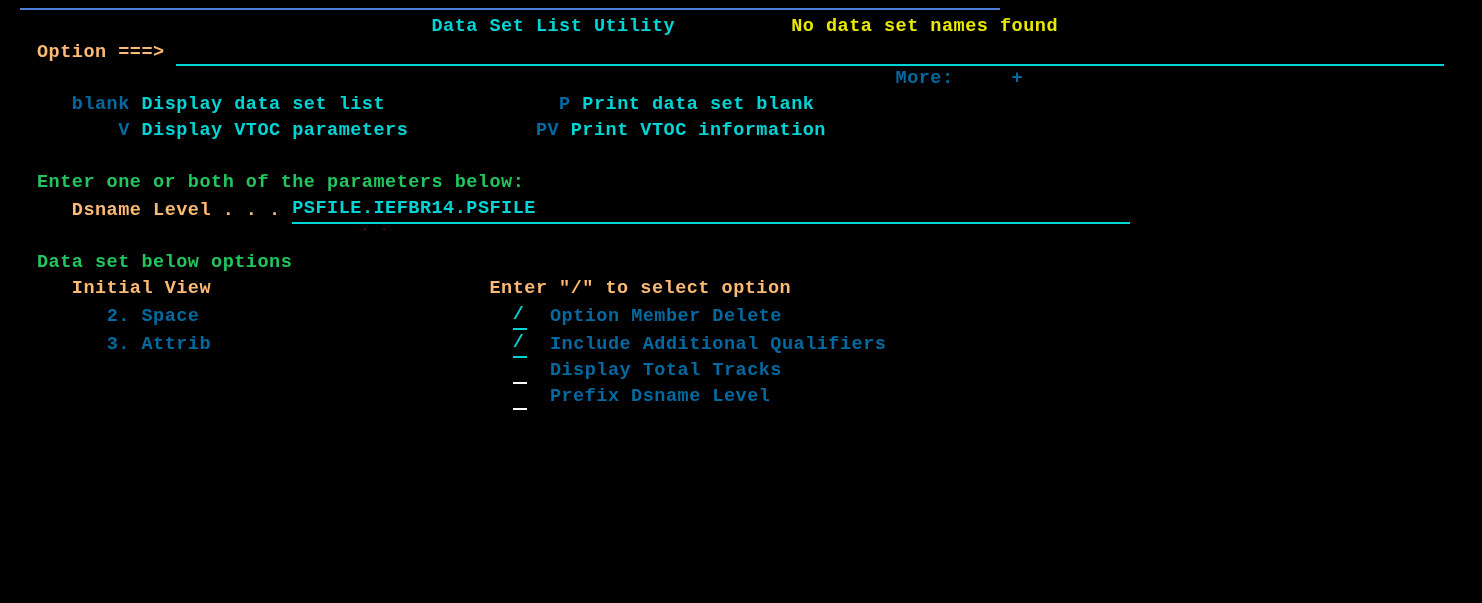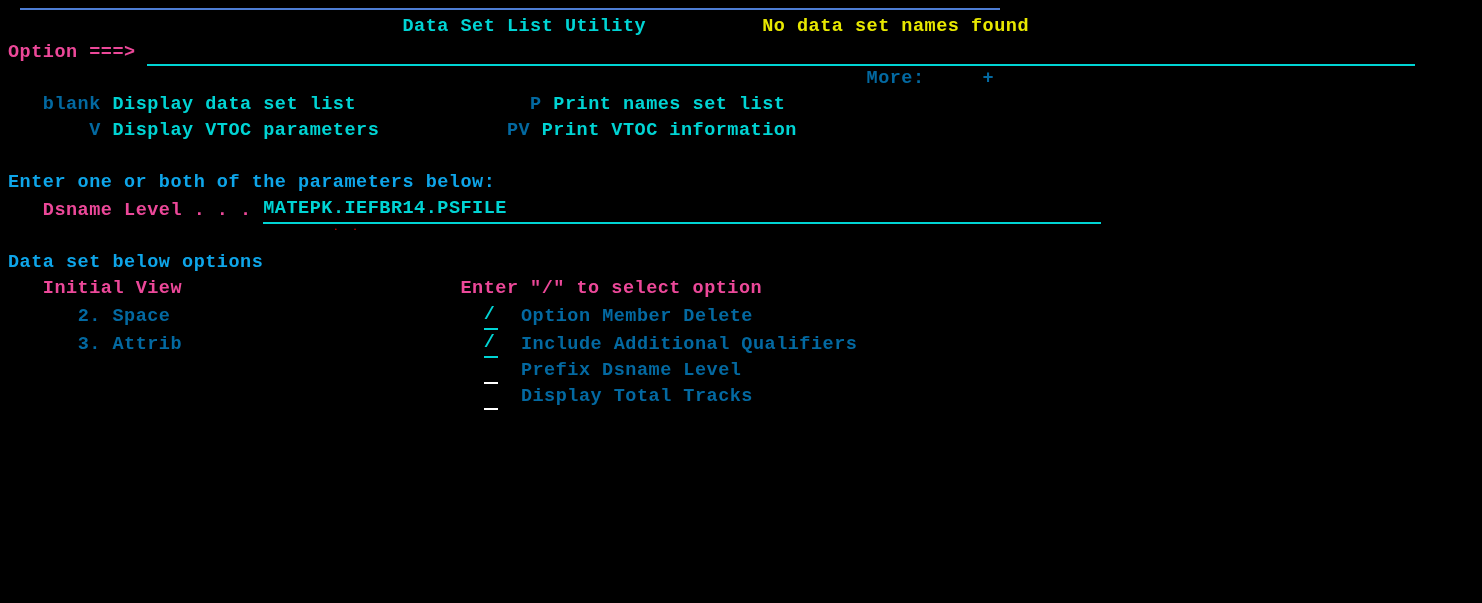--- a/index.html
+++ b/index.html
@@ -10,23 +10,23 @@
     font-weight: bold;
     color: #fff;
     width: 1482px;
     height: 603px;
     overflow: hidden;
     position: relative;
     letter-spacing: 0.5px;
   }
   .line { white-space: pre; line-height: 26px; }
   .cyan { color: #00d4d4; }
-  .darkblue { color: #0ea5e9; }
+  .darkblue { color: #22c55e; }
   .white { color: #0369a1; }
-  .green { color: #ec4899; text-align: center; }
+  .green { color: #fdba74; text-align: center; }
   .yellow { color: #e8e800; }
   .top-bar {
     border-top: 2px solid #4d7dd4;
     position: absolute;
     top: 8px; left: 20px; width: 980px;
   }
   .opt-under {
     border-bottom: 2px solid #00d4d4;
     display: inline-block;
     width: 1268px;
@@ -55,61 +55,61 @@
     border-bottom: 2px solid #fff;
     display: inline-block;
     width: 14px;
     vertical-align: bottom;
   }
   .iv-under {
     border-bottom: 2px solid #00d4d4;
     display: inline-block;
     vertical-align: bottom;
   }
-  .content { padding-top: 14px; padding-left: 8px; }
+  .content { padding-top: 14px; padding-left: 37px; }
   .red-dots {
     position: absolute;
     font-size: 6px;
     color: #d00000;
     letter-spacing: 6px;
   }
 </style>
 </head>
 <body>
 
 <div class="top-bar"></div>
 
 <div class="content">
 
 <div class="line"><span class="white">                                  </span><span class="cyan">Data Set List Utility</span><span>          </span><span class="yellow">No data set names found</span></div>
 
 <div class="line"><span class="green">Option ===&gt;</span><span> </span><span class="opt-under"></span></div>
 
 <div class="line"><span>                                                                          </span><span class="white">More:</span><span class="white">     </span><span class="white">+</span></div>
 
-<div class="line"><span class="white">   </span><span class="white">blank</span><span> </span><span class="cyan">Display data set list</span><span>               </span><span class="white">P</span><span> </span><span class="cyan">Print names set list</span></div>
+<div class="line"><span class="white">   </span><span class="white">blank</span><span> </span><span class="cyan">Display data set list</span><span>               </span><span class="white">P</span><span> </span><span class="cyan">Print data set blank</span></div>
 
 <div class="line"><span class="white">       </span><span class="white">V</span><span> </span><span class="cyan">Display VTOC parameters</span><span>           </span><span class="white">PV</span><span> </span><span class="cyan">Print VTOC information</span></div>
 
 <div class="line">&nbsp;</div>
 
 <div class="line"><span class="darkblue">Enter one or both of the parameters below:</span></div>
 
-<div class="line" style="position:relative"><span class="green">   </span><span class="green">Dsname Level . . .</span><span> </span><span class="dsname-under cyan">MATEPK.IEFBR14.PSFILE</span><span class="red-dots" style="left:326px;top:21px;">• •</span></div>
+<div class="line" style="position:relative"><span class="green">   </span><span class="green">Dsname Level . . .</span><span> </span><span class="dsname-under cyan">PSFILE.IEFBR14.PSFILE</span><span class="red-dots" style="left:326px;top:21px;">• •</span></div>
 
 
 <div class="line">&nbsp;</div>
 
 <div class="line"><span class="darkblue">Data set below options</span></div>
 
 <div class="line"><span class="green">   </span><span class="green">Initial View</span><span>                        </span><span class="green">Enter "/" to select option</span></div>
 
 
 <div class="line"><span class="white">      </span><span class="white">2. Space</span><span>                           </span><span class="sel-under cyan">/</span><span class="white">  </span><span class="white">Option Member Delete</span></div>
 
 <div class="line"><span class="white">      </span><span class="white">3. Attrib</span><span>                          </span><span class="sel-under cyan">/</span><span class="white">  </span><span class="white">Include Additional Qualifiers</span></div>
 
 
+<div class="line"><span>                                         </span><span class="sel-under-empty"></span><span class="white">  </span><span class="white">Display Total Tracks</span></div>
+
 <div class="line"><span>                                         </span><span class="sel-under-empty"></span><span class="white">  </span><span class="white">Prefix Dsname Level</span></div>
-
-<div class="line"><span>                                         </span><span class="sel-under-empty"></span><span class="white">  </span><span class="white">Display Total Tracks</span></div>
 
 </div>
 
 </body></html>

